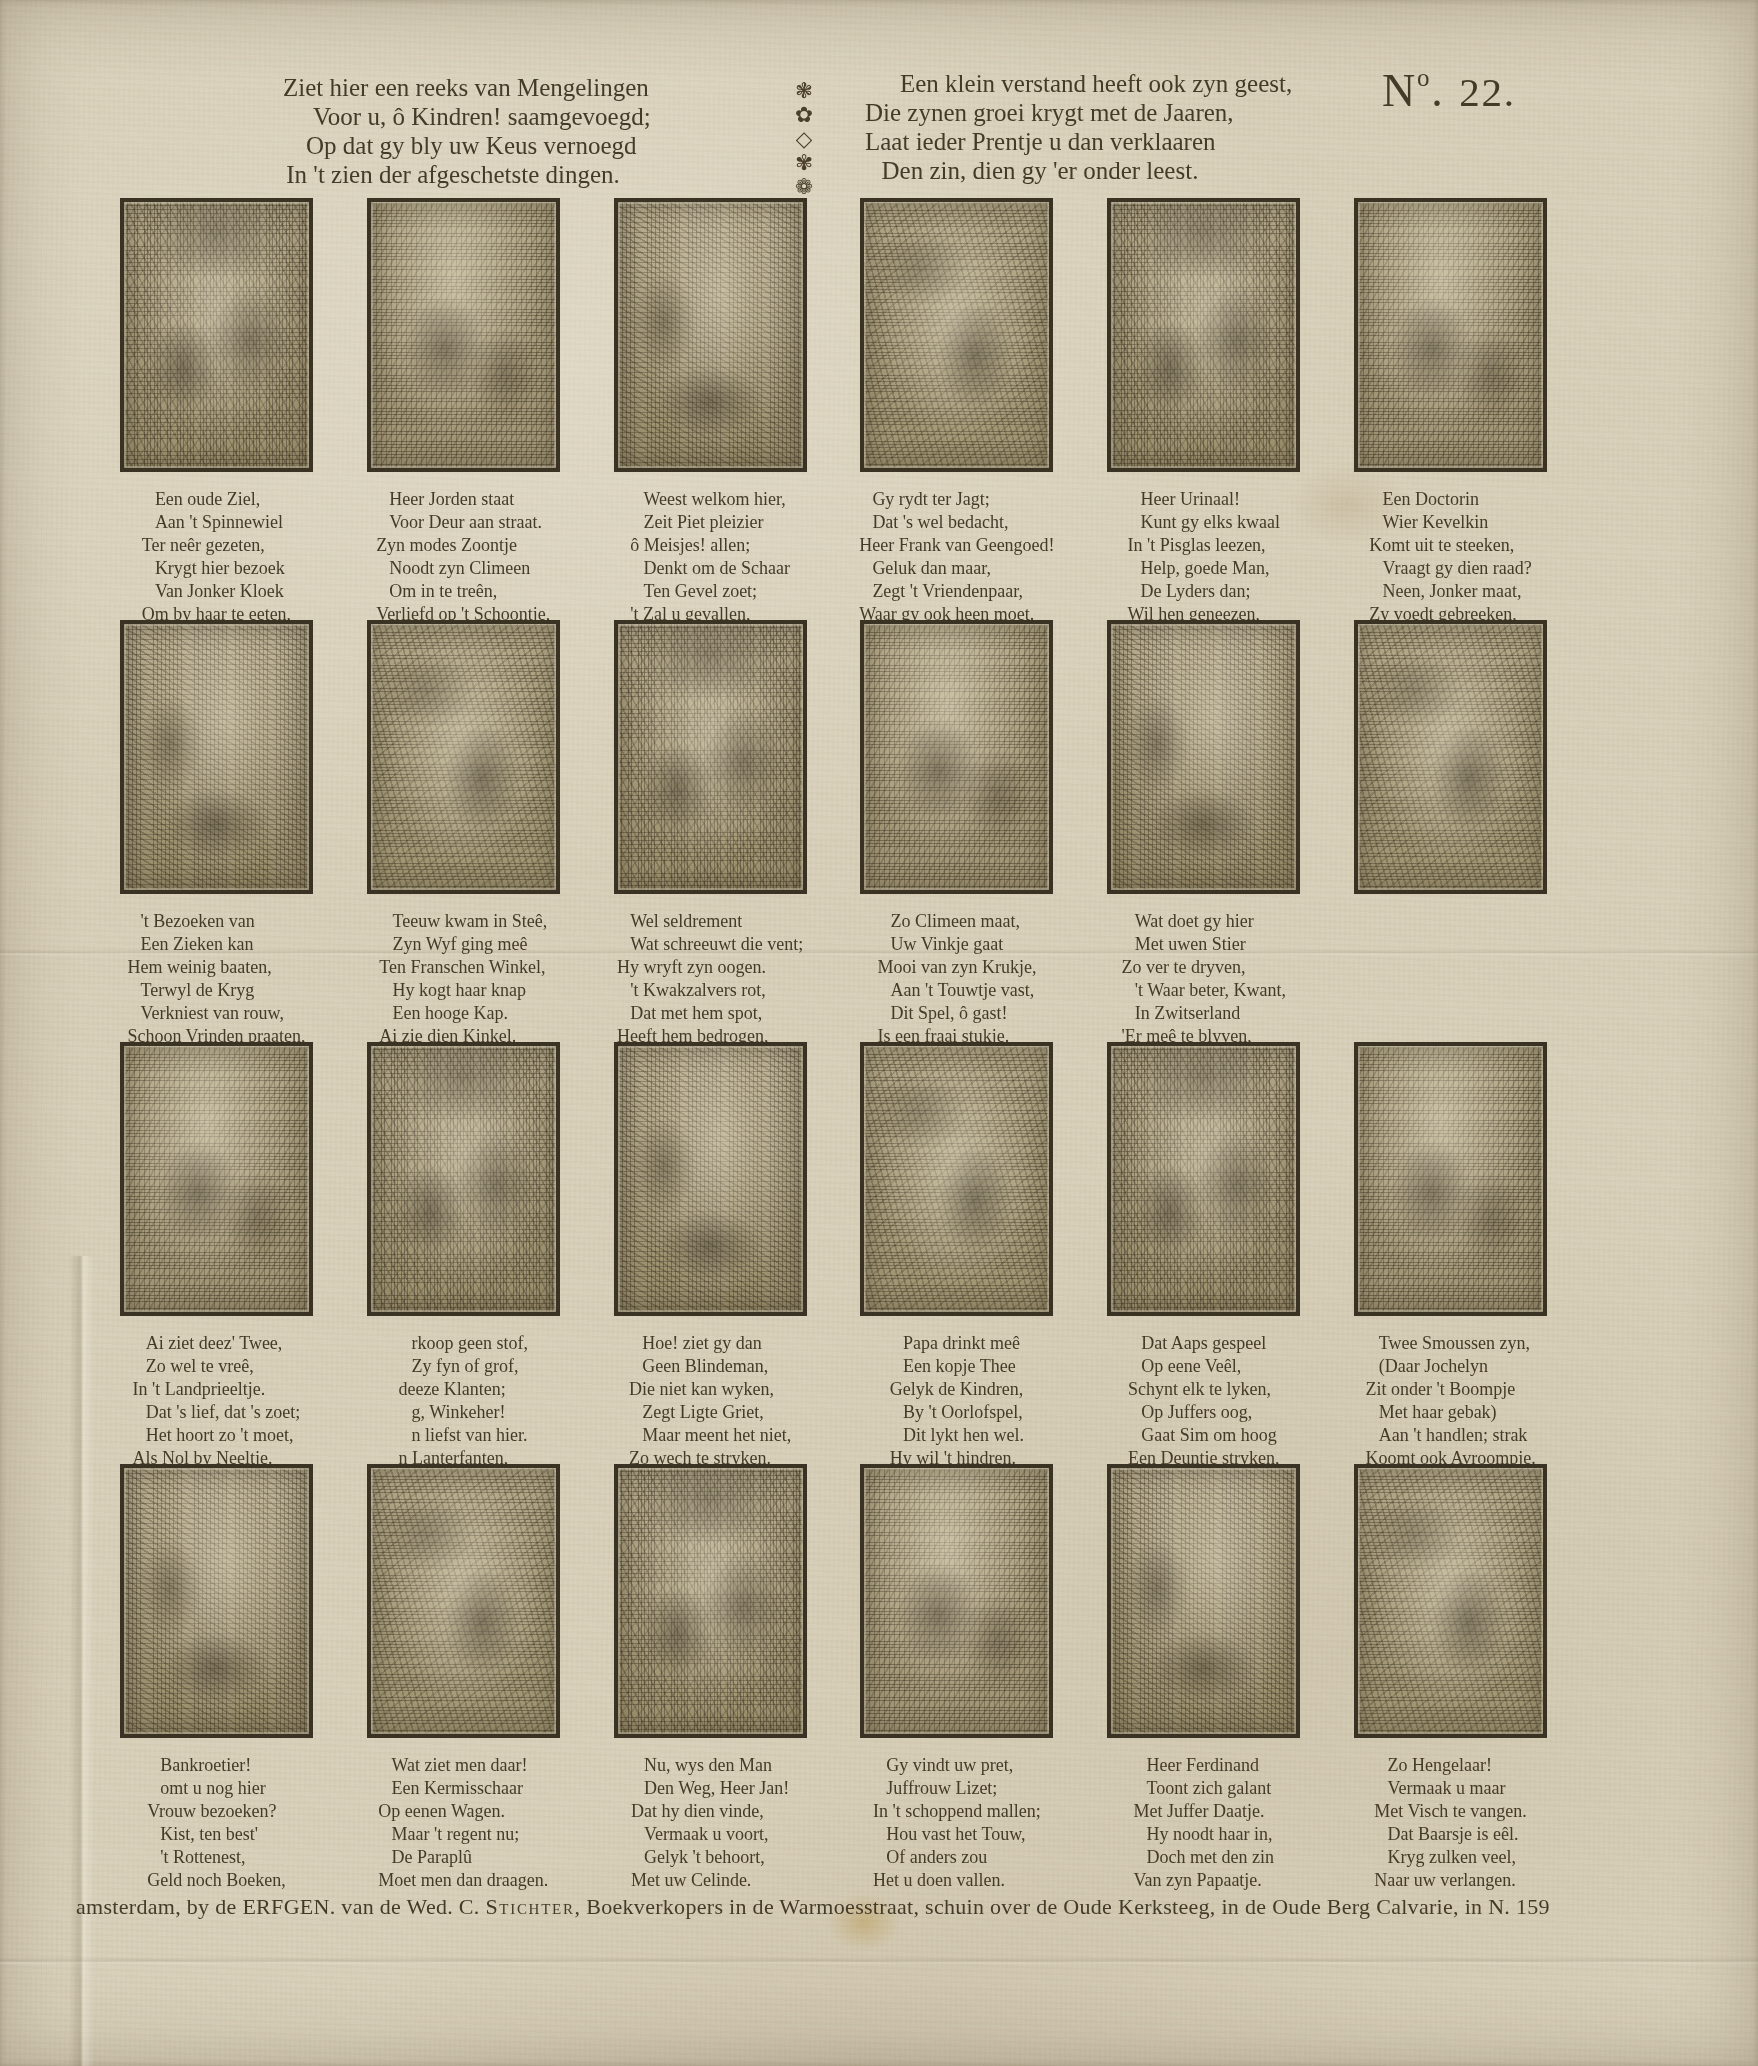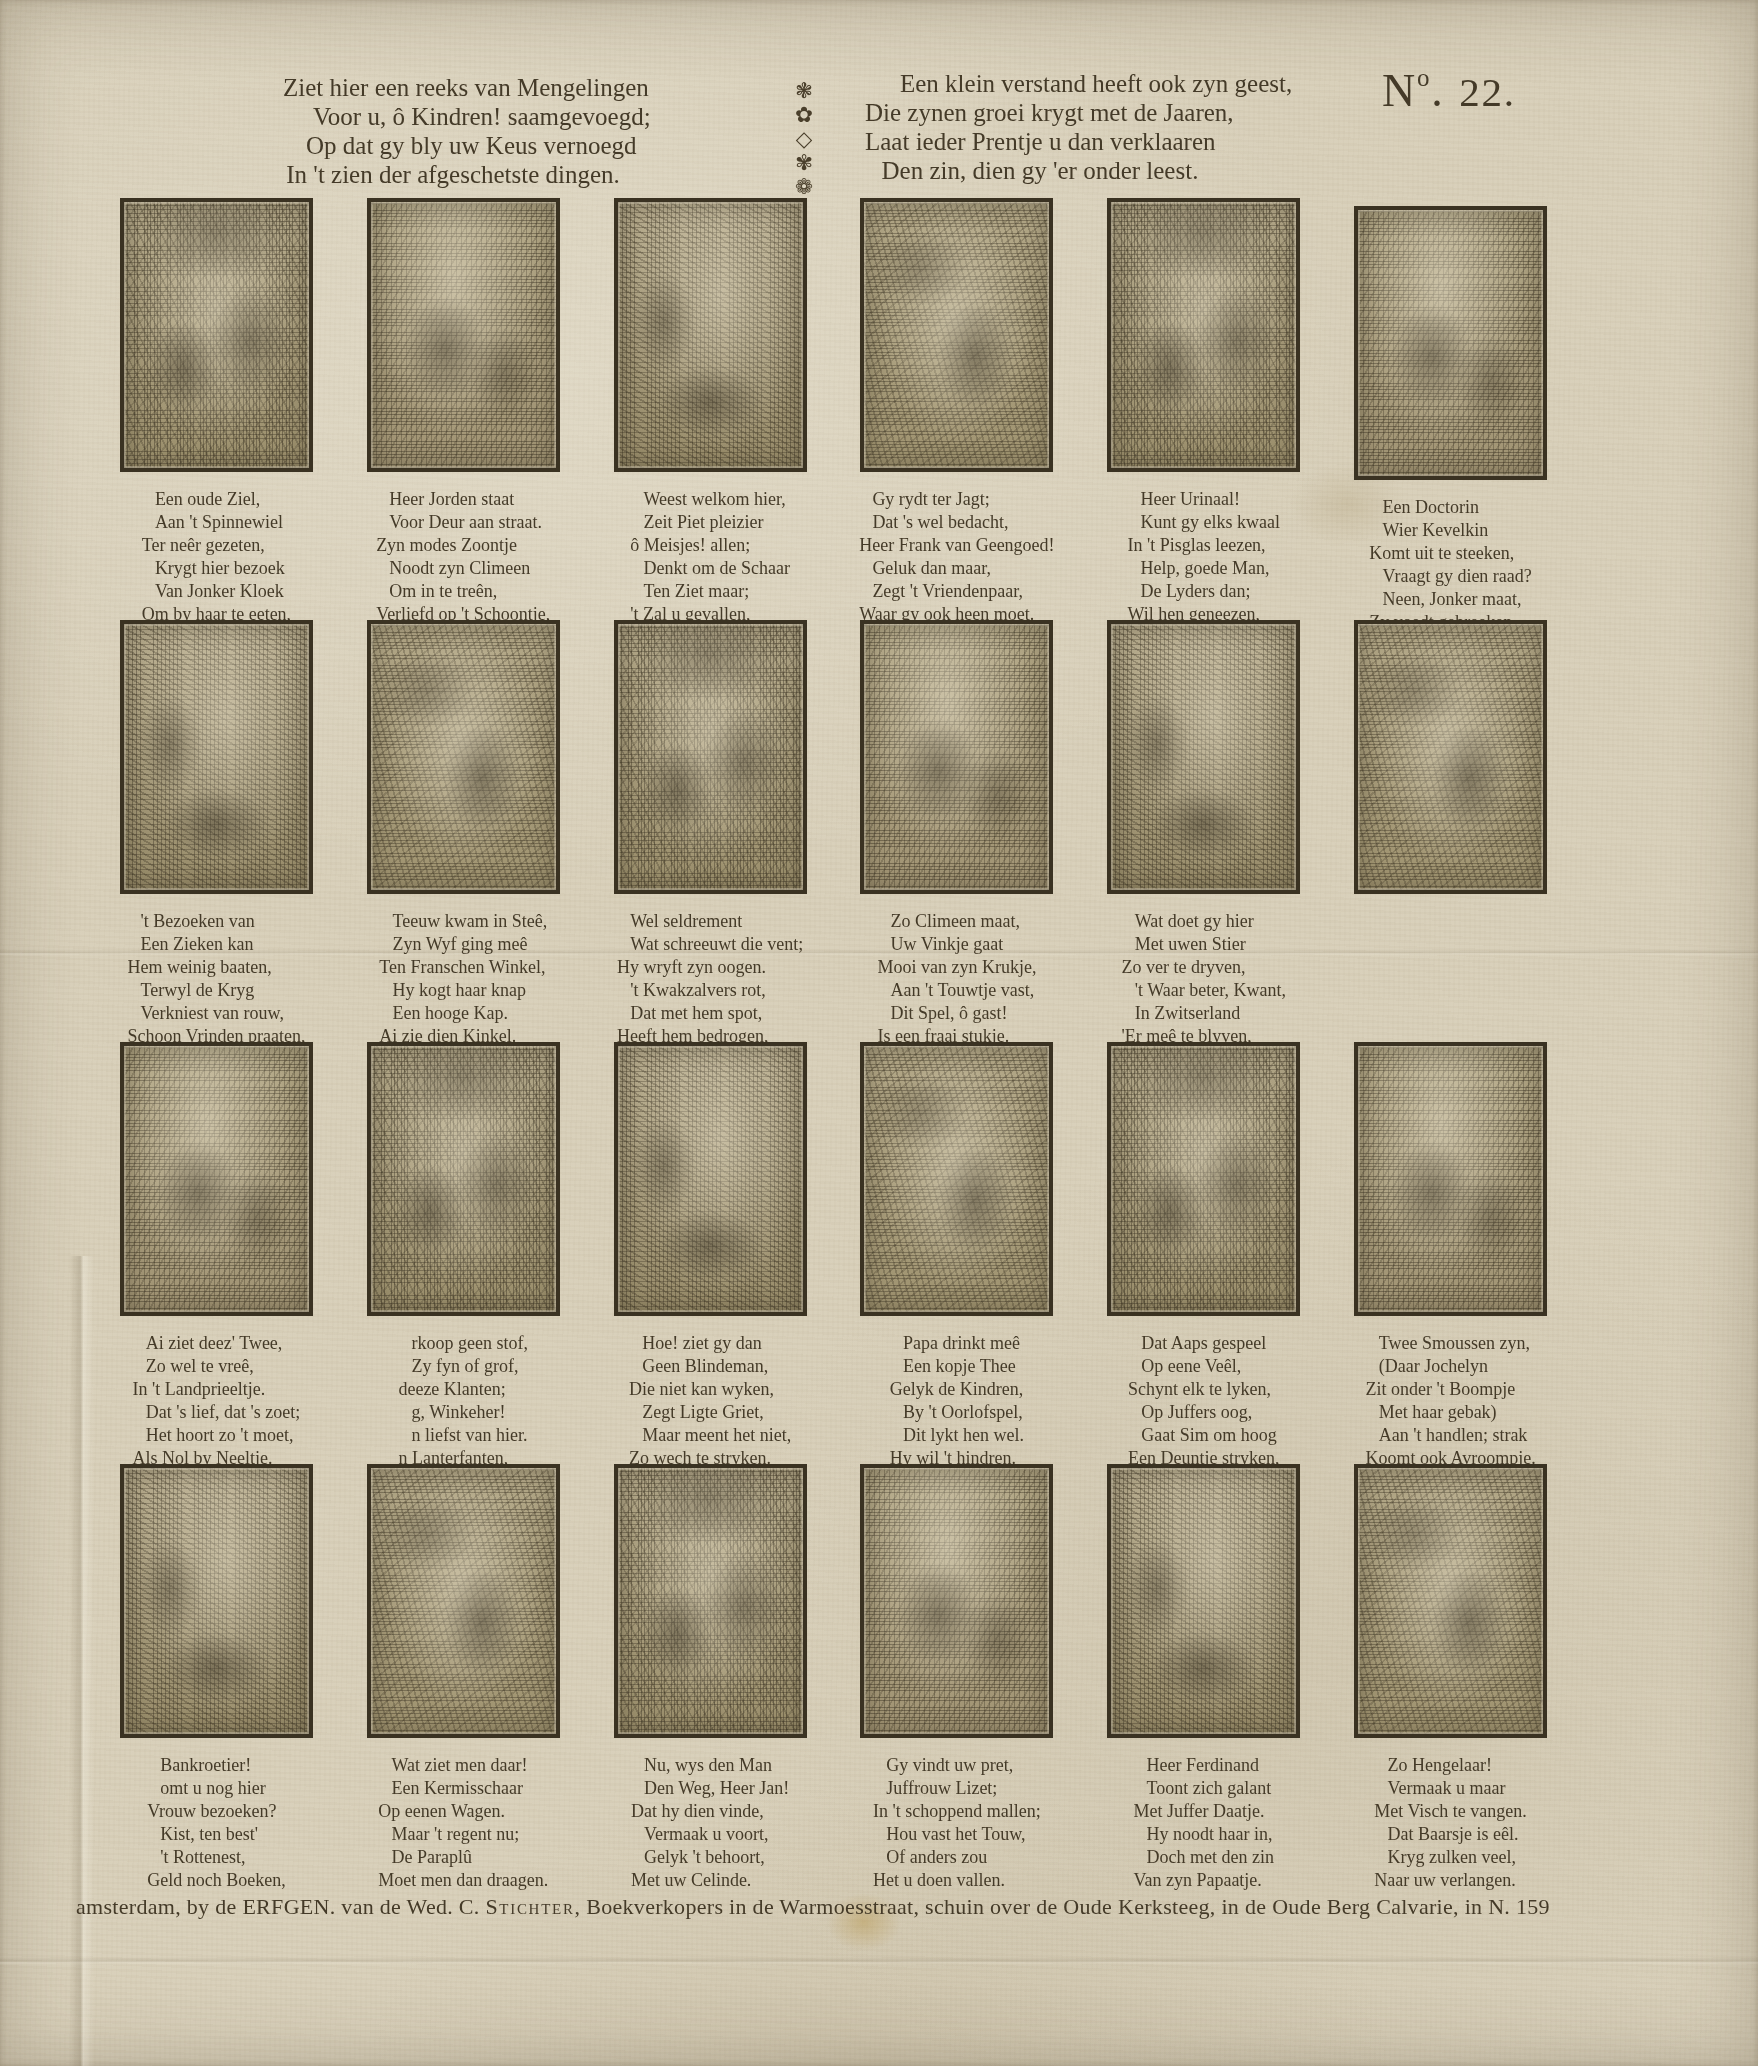--- a/index.html
+++ b/index.html
@@ -186,40 +186,40 @@
           <div class="cline">Zyn modes Zoontje</div>
           <div class="cline">Noodt zyn Climeen</div>
           <div class="cline">Om in te treên,</div>
           <div class="cline">Verliefd op 't Schoontje,</div>
         </figcaption></figure>
       <figure class="panel" style="margin: 0px;"><div class="wc v2"></div><figcaption class="cap">
           <div class="cline">Weest welkom hier,</div>
           <div class="cline">Zeit Piet pleizier</div>
           <div class="cline">ô Meisjes! allen;</div>
           <div class="cline">Denkt om de Schaar</div>
-          <div class="cline">Ten Ziet maar;</div>
+          <div class="cline">Ten Gevel zoet;</div>
           <div class="cline">'t Zal u gevallen,</div>
         </figcaption></figure>
       <figure class="panel" style="margin: 0px;"><div class="wc v3"></div><figcaption class="cap">
           <div class="cline">Gy rydt ter Jagt;</div>
           <div class="cline">Dat 's wel bedacht,</div>
           <div class="cline">Heer Frank van Geengoed!</div>
           <div class="cline">Geluk dan maar,</div>
           <div class="cline">Zegt 't Vriendenpaar,</div>
           <div class="cline">Waar gy ook heen moet.</div>
         </figcaption></figure>
       <figure class="panel" style="margin: 0px;"><div class="wc v0"></div><figcaption class="cap">
           <div class="cline">Heer Urinaal!</div>
           <div class="cline">Kunt gy elks kwaal</div>
           <div class="cline">In 't Pisglas leezen,</div>
           <div class="cline">Help, goede Man,</div>
           <div class="cline">De Lyders dan;</div>
           <div class="cline">Wil hen geneezen,</div>
         </figcaption></figure>
-      <figure class="panel" style="margin: 8px;"><div class="wc v1"></div><figcaption class="cap">
+      <figure class="panel" style="margin: 0px;"><div class="wc v1"></div><figcaption class="cap">
           <div class="cline">Een Doctorin</div>
           <div class="cline">Wier Kevelkin</div>
           <div class="cline">Komt uit te steeken,</div>
           <div class="cline">Vraagt gy dien raad?</div>
           <div class="cline">Neen, Jonker maat,</div>
           <div class="cline">Zy voedt gebreeken,</div>
         </figcaption></figure>
       <figure class="panel" style="margin: 0px;"><div class="wc v2"></div><figcaption class="cap">
           <div class="cline">'t Bezoeken van</div>
           <div class="cline">Een Zieken kan</div>

